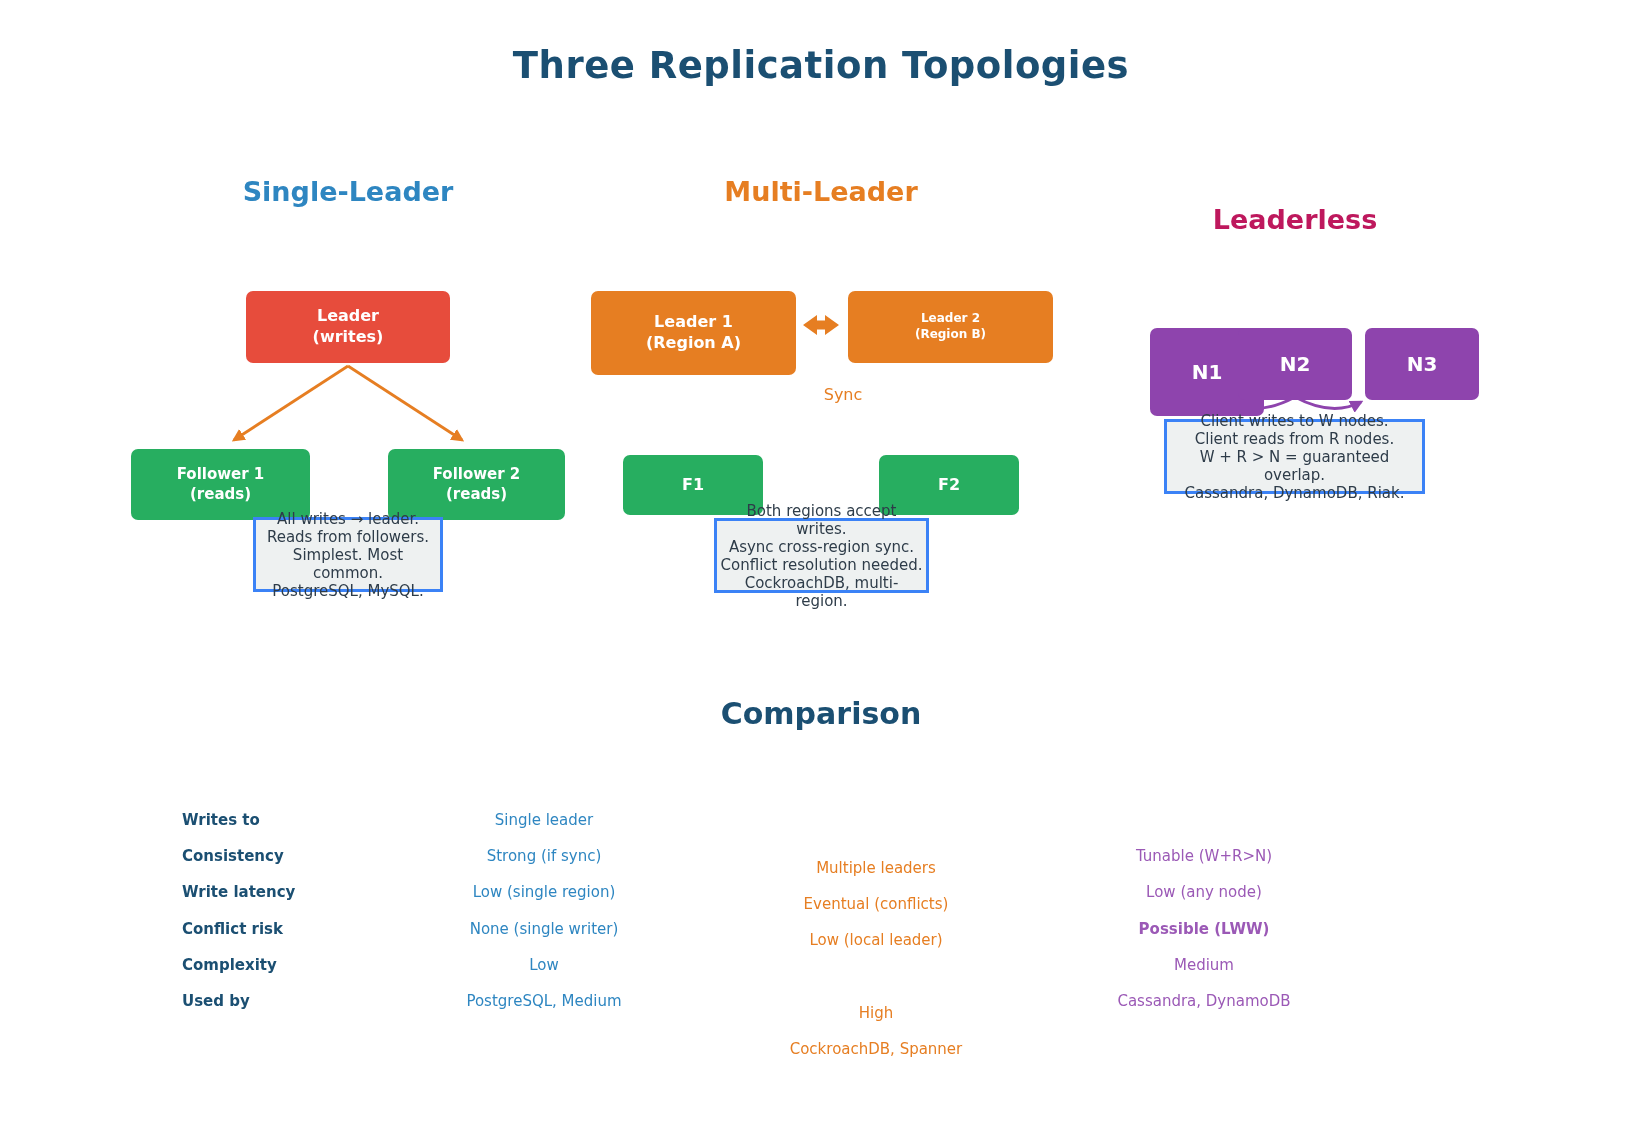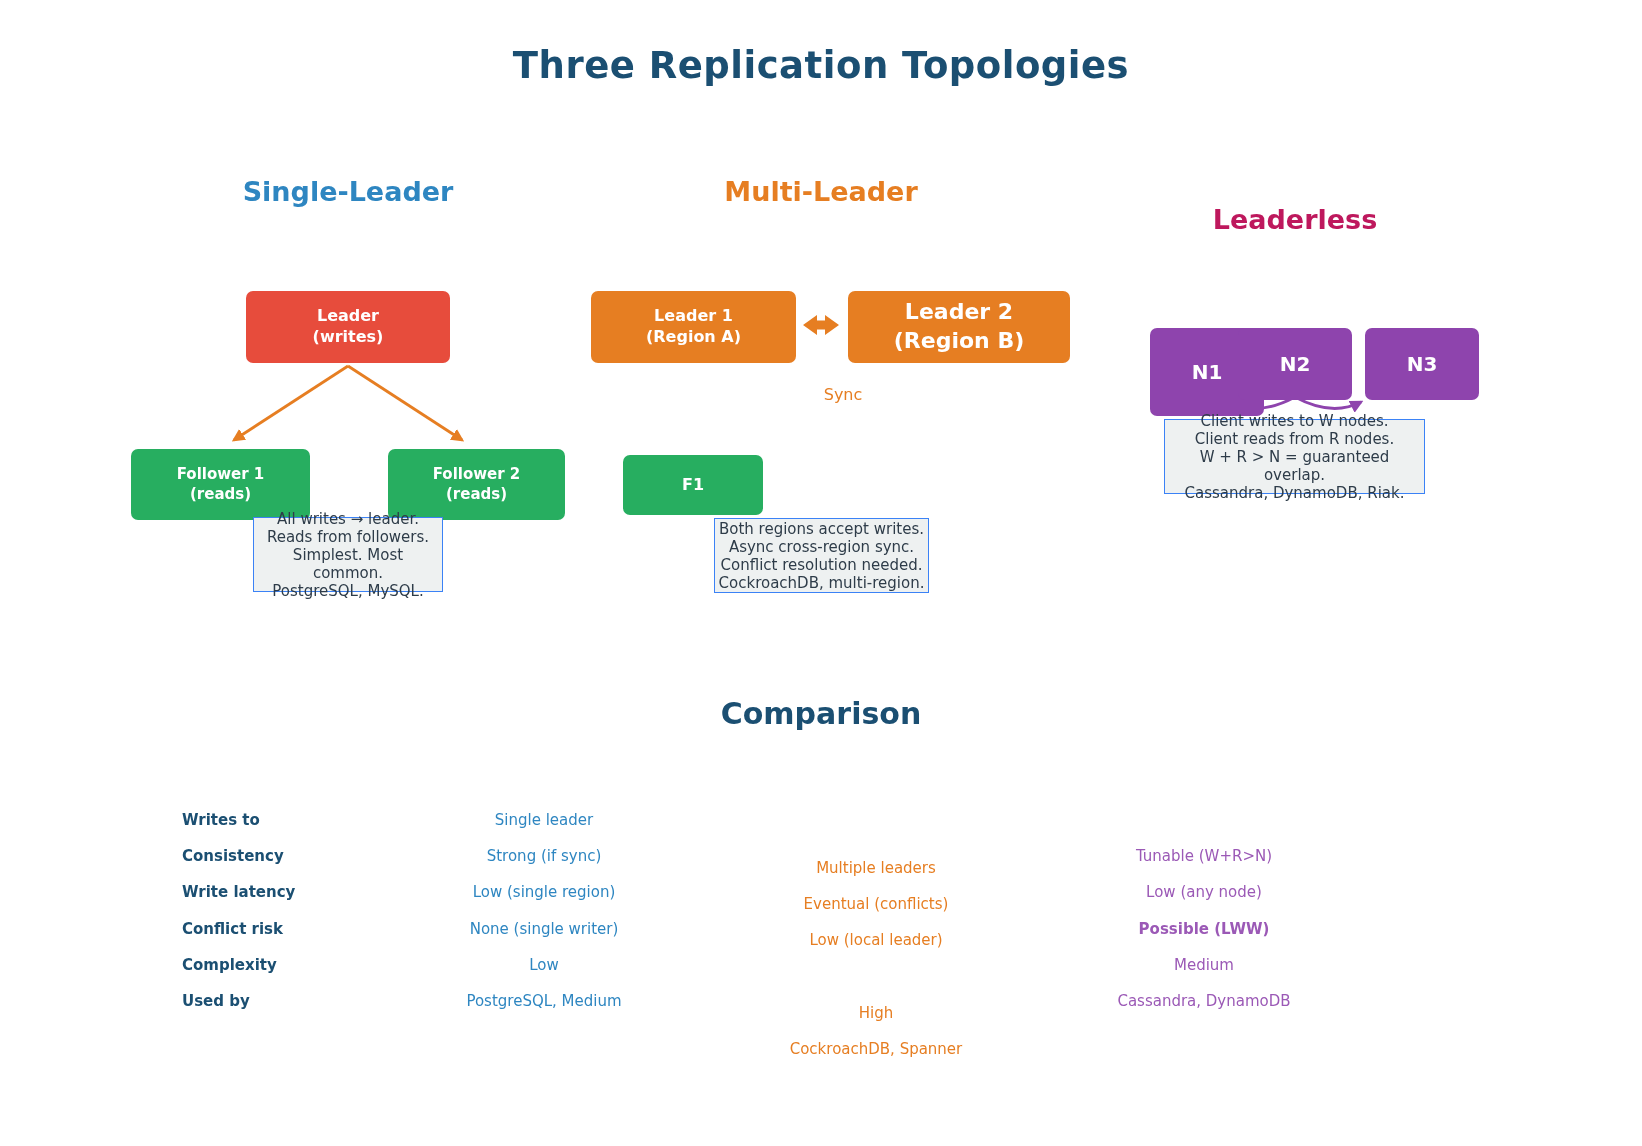--- a/index.html
+++ b/index.html
@@ -24,21 +24,21 @@
   .node{
     border-radius:7px;color:#ffffff;font-weight:bold;
     display:flex;align-items:center;justify-content:center;
     line-height:1.3;
   }
   .node-red{background:#e74c3c;}
   .node-green{background:#27ae60;}
   .node-orange{background:#e67e22;}
   .node-purple{background:#8e44ad;}
   .note{
-    background:#eef1f1;border:1px solid #3b82f6;color:#2e3c49;
+    background:#eef1f1;border:3px solid #3b82f6;color:#2e3c49;
     font-size:15px;line-height:18px;text-align:center;
     box-sizing:border-box;padding:1px 2px;
     display:flex;align-items:center;justify-content:center;
   }
   .sync-label{color:#e67e22;font-size:16px;}
   .cmp-heading{
     top:696px;left:0;width:1642px;text-align:center;
     font-size:30px;font-weight:bold;color:#1b4f72;
   }
   .cmp-row-label{
@@ -87,26 +87,27 @@
 (writes)</div>
   <div class="abs node node-green center prelines" style="left:131px;top:449px;width:179px;height:71px;font-size:15px;">Follower 1
 (reads)</div>
   <div class="abs node node-green center prelines" style="left:388px;top:449px;width:177px;height:71px;font-size:15px;">Follower 2
 (reads)</div>
   <div class="abs note prelines" style="left:253px;top:517px;width:190px;height:75px;">All writes → leader.
 Reads from followers.
 Simplest. Most common.
 PostgreSQL, MySQL.</div>
 
-  <div class="abs node node-orange center prelines" style="left:591px;top:291px;width:205px;height:72px;font-size:16px;">Leader 1
+  <div class="abs node node-orange center prelines" style="left:591px;top:291px;width:205px;height:84px;font-size:16px;">Leader 1
 (Region A)</div>
-  <div class="abs node node-orange center prelines" style="left:848px;top:291px;width:222px;height:72px;font-size:22px;">Leader 2
+  <div class="abs node node-orange center prelines" style="left:848px;top:291px;width:205px;height:72px;font-size:12px;">Leader 2
 (Region B)</div>
   <div class="abs sync-label center" style="left:783px;top:385px;width:120px;">Sync</div>
   <div class="abs node node-green center" style="left:623px;top:455px;width:140px;height:60px;font-size:16px;">F1</div>
+  <div class="abs node node-green center" style="left:879px;top:455px;width:140px;height:60px;font-size:16px;">F2</div>
   <div class="abs note prelines" style="left:714px;top:518px;width:215px;height:75px;">Both regions accept writes.
 Async cross-region sync.
 Conflict resolution needed.
 CockroachDB, multi-region.</div>
 
   <div class="abs node node-purple center" style="left:1150px;top:328px;width:114px;height:88px;font-size:20px;">N1</div>
   <div class="abs node node-purple center" style="left:1238px;top:328px;width:114px;height:72px;font-size:20px;">N2</div>
   <div class="abs node node-purple center" style="left:1365px;top:328px;width:114px;height:72px;font-size:20px;">N3</div>
   <div class="abs note prelines" style="left:1164px;top:419px;width:261px;height:75px;">Client writes to W nodes.
 Client reads from R nodes.

